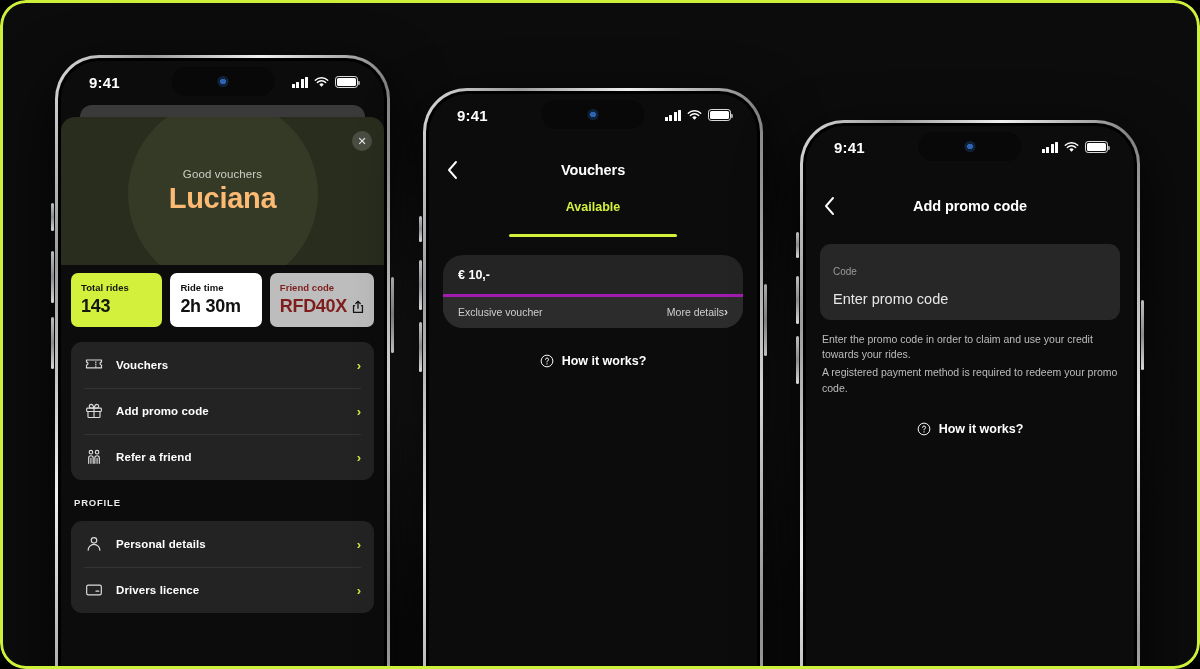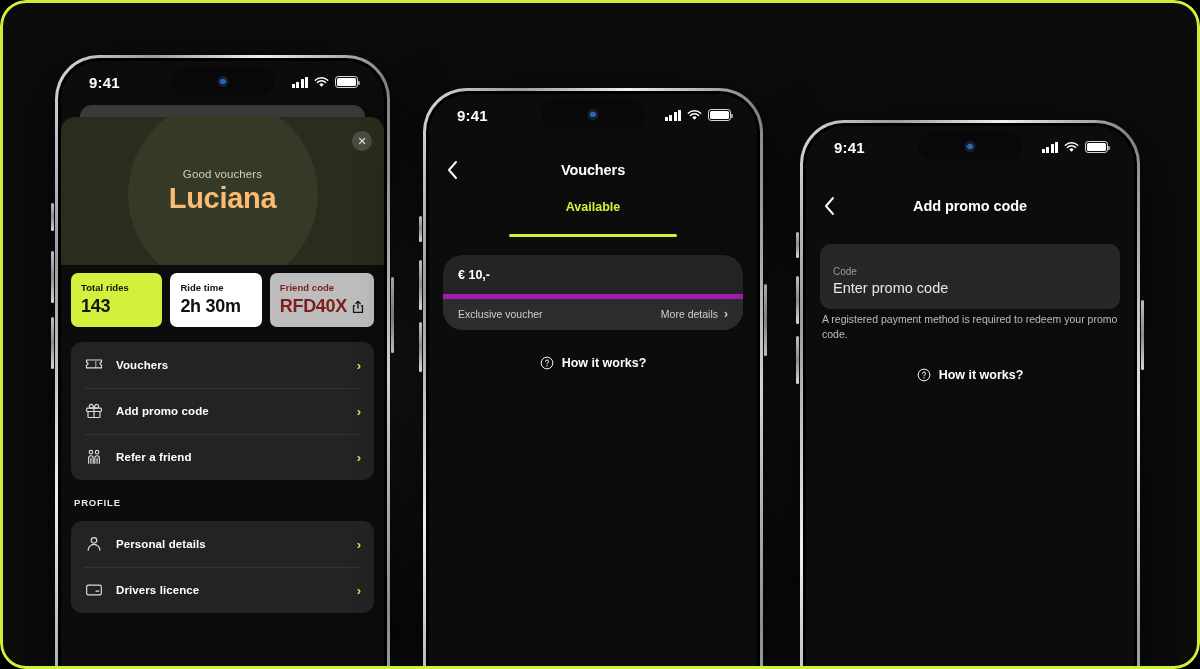--- a/index.html
+++ b/index.html
@@ -129,32 +129,32 @@
   .tab.active{ color:#d2f03c; }
   .tab.active::after{ content:""; position:absolute; left:22%; right:22%; bottom:0;
                       height:3px; border-radius:2px; background:#d2f03c; }
 
   .voucher{ margin:18px 14px 0; background:#242424; border-radius:20px; overflow:hidden; }
   .voucher .top{ display:flex; align-items:center; gap:14px; padding:13px 15px 12px; }
   .voucher .amt{ color:#fff; font-size:12.5px; font-weight:700; white-space:nowrap; }
   .voucher .t1{ color:#fff; font-size:11.5px; font-weight:700; }
   .voucher .t2{ color:#a9a9a9; font-size:10.5px; margin-top:2px; }
   .voucher .foot{ display:flex; align-items:center; justify-content:space-between;
-                  padding:9px 15px 10px; background:#2c2c2c; border-top:5px solid #a21caf; }
+                  padding:9px 15px 10px; background:#2c2c2c; border-top:3px solid #a21caf; }
   .voucher .foot span{ color:#cfcfcf; font-size:10.5px; }
-  .voucher .more{ display:flex; align-items:center; gap:6px; color:#cfcfcf; font-size:10.5px; }
+  .voucher .more{ display:flex; align-items:center; color:#cfcfcf; font-size:10.5px; }
 
   .howto{ display:flex; align-items:center; justify-content:center; gap:8px;
           color:#fff; font-size:12.5px; font-weight:700; margin-top:26px; }
   .q-ic{ width:14px; height:14px; }
 
   
   .field{ margin:16px 14px 0; background:#272727; border-radius:11px; padding:10px 13px 13px; }
   .field .flbl{ color:#9a9a9a; font-size:10px;margin-top:12px; }
-  .field .fval{ color:#e7e7e7; font-size:14.5px; margin-top:3px; }
+  .field .fval{ color:#e7e7e7; font-size:14.5px; margin-top:14px; }
   .para{ color:#bdbdbd; font-size:10.5px; line-height:1.45; margin:12px 16px 0; }
   .para.second{ margin-top:3px; }
 </style>
 </head>
 <body>
 
 <div id="stage">
   <div id="glow-a"></div>
   <div id="glow-b"></div>
   <div id="glow-c"></div>
@@ -382,20 +382,21 @@
               <path d="M9 1.5 2 9.5l7 8" stroke="#fff" stroke-width="1.9" stroke-linecap="round" stroke-linejoin="round"></path>
             </svg>
           <div class="title">Add promo code</div>
         </div>
 
         <div class="field">
           <div class="flbl">Code</div>
           <div class="fval">Enter promo code</div>
         </div>
 
+        <div class="para">Enter the promo code in order to claim and use your credit towards your rides.</div>
         <div class="para second">A registered payment method is required to redeem your promo code.</div>
 
         <div class="howto">
           <svg class="q-ic" viewBox="0 0 16 16" fill="none">
             <circle cx="8" cy="8" r="6.7" stroke="#fff" stroke-width="1.1"></circle>
             <path d="M6.3 6.1a1.75 1.75 0 1 1 2.1 1.9c-.3.1-.4.4-.4.7v.4" stroke="#fff" stroke-width="1.1" stroke-linecap="round"></path>
             <circle cx="8" cy="11.3" r=".72" fill="#fff"></circle>
           </svg>
           <span>How it works?</span>
         </div>

